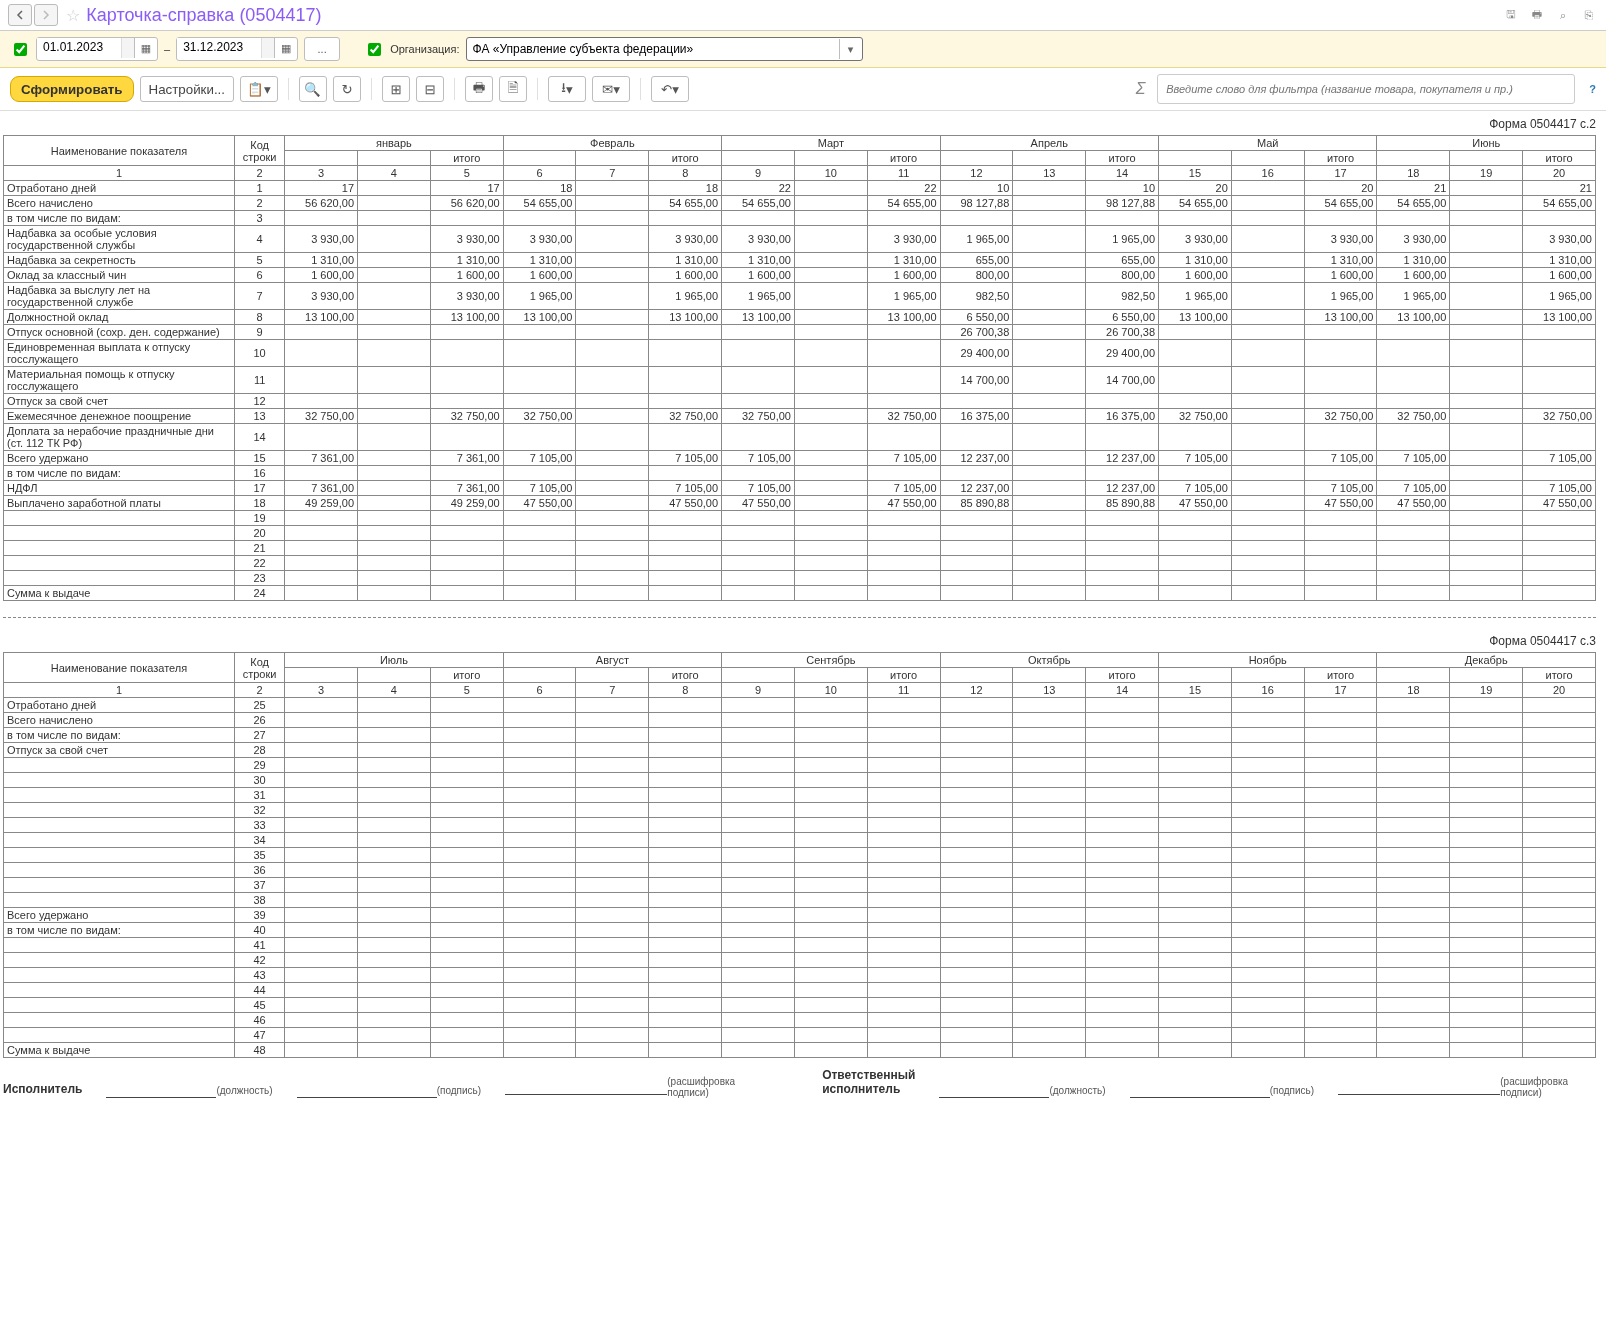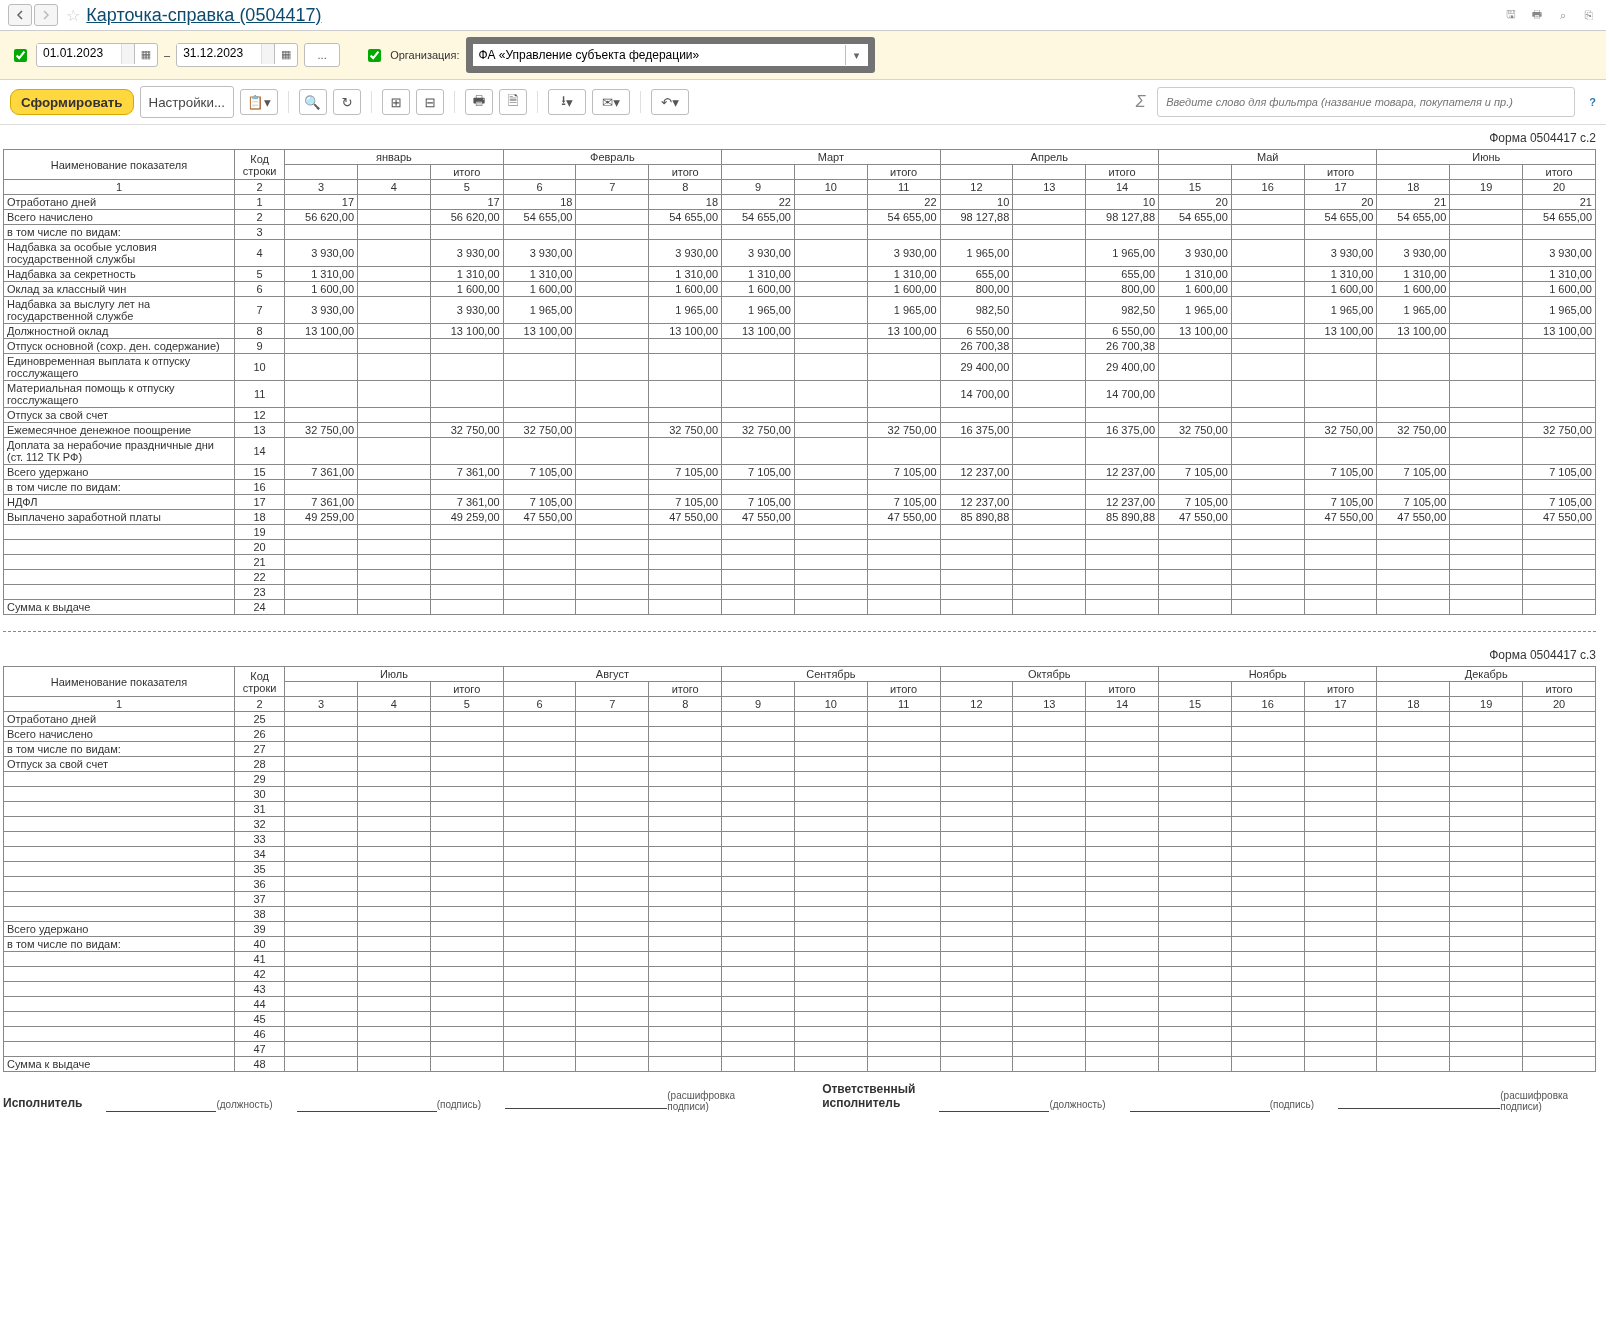--- a/index.html
+++ b/index.html
@@ -1,34 +1,34 @@
 <!DOCTYPE html>
 <html><head>
 <meta charset="utf-8">
 <style>
   html,body { margin:0; padding:0; font-family:Arial,sans-serif; font-size:11px; color:#333; background:#fff; }
   .title-bar { display:flex; align-items:center; padding:4px 8px; border-bottom:1px solid #ccc; }
   .title-bar .nav-btn { width:22px; height:20px; border:1px solid #bbb; border-radius:3px; background:#f5f5f5; display:inline-flex; align-items:center; justify-content:center; margin-right:2px; cursor:pointer; }
   .title-bar .star { color:#ccc; font-size:16px; margin:0 6px; }
-  .title { font-size:18px; color:#0c4a6e;text-decoration:underline; }
+  .title { font-size:18px; color:#8b5cf6; }
   .title-right { margin-left:auto; display:flex; gap:8px; }
   .title-right .ticon { width:18px; height:18px; color:#888; display:inline-flex; align-items:center; justify-content:center; cursor:pointer; }
   .filter-bar { background:#fff8e0; border-bottom:1px solid #e6d98a; padding:6px 10px; display:flex; align-items:center; gap:6px; }
   .filter-bar input[type=checkbox] { accent-color:#0a0; }
   .date-input { display:inline-flex; align-items:flex-start; border:1px solid #bdbdbd; border-radius:3px; background:#fff; height:22px; }
   .date-input input { border:none; width:72px; padding:2px 6px; font-size:12px; outline:none; }
   .date-input .cal { width:22px; height:20px; border-left:1px solid #bdbdbd; display:inline-flex; align-items:center; justify-content:center; color:#666; }
   .date-input .tiny { width:12px; background:#f4f4f4; border-left:1px solid #ddd; height:20px; }
   .small-btn { height:22px; min-width:22px; padding:0 6px; border:1px solid #bdbdbd; border-radius:3px; background:#fff; display:inline-flex; align-items:center; justify-content:center; cursor:pointer; color:#555; }
-  .org-select { display:inline-flex; align-items:center; border:7px solid #737373; border-radius:3px; background:#fff; height:22px; }
+  .org-select { display:inline-flex; align-items:center; border:1px solid #737373; border-radius:3px; background:#fff; height:22px; }
   .org-select input { border:none; width:360px; padding:2px 6px; font-size:12px; outline:none; }
   .org-select .dd { width:22px; height:20px; border-left:1px solid #bdbdbd; display:inline-flex; align-items:center; justify-content:center; color:#666; }
   .toolbar { display:flex; align-items:center; gap:6px; padding:6px 10px; border-bottom:1px solid #ddd; }
   .btn-primary { background:#ffd73f; border:1px solid #d4a900; color:#333; font-weight:bold; height:26px; padding:0 10px; border-radius:9px; cursor:pointer; }
-  .btn { height:32px; padding:0 8px; border:1px solid #bdbdbd; border-radius:3px; background:#fff; display:inline-flex; align-items:center; gap:4px; cursor:pointer; color:#444; }
+  .btn { height:26px; padding:0 8px; border:1px solid #bdbdbd; border-radius:3px; background:#fff; display:inline-flex; align-items:center; gap:4px; cursor:pointer; color:#444; }
   .sep { width:1px; height:22px; background:#e0e0e0; margin:0 4px; }
   .icon-btn { height:26px; width:28px; border:1px solid #bdbdbd; border-radius:3px; background:#fff; display:inline-flex; align-items:center; justify-content:center; cursor:pointer; color:#555; }
   .icon-btn.split { width:38px; }
   .sigma { font-size:16px; color:#888; font-style:italic; margin-left:auto; margin-right:6px; }
   .filter-input { border:1px solid #ccc; border-radius:3px; height:24px; width:400px; padding:2px 8px; font-size:11px; color:#aaa; font-style:italic; }
   .help { color:#2a7ab0; font-weight:bold; margin-left:8px; cursor:pointer; }
   .content { padding:6px 10px 20px 3px; }
   .form-label { text-align:right; font-size:12px; color:#333; margin-bottom:4px; }
   table.report { border-collapse:collapse; width:100%; table-layout:fixed; }
   table.report td, table.report th { border:1px solid #888; padding:1px 3px; font-size:11px; vertical-align:middle; overflow:hidden; white-space:nowrap; text-overflow:clip; }

